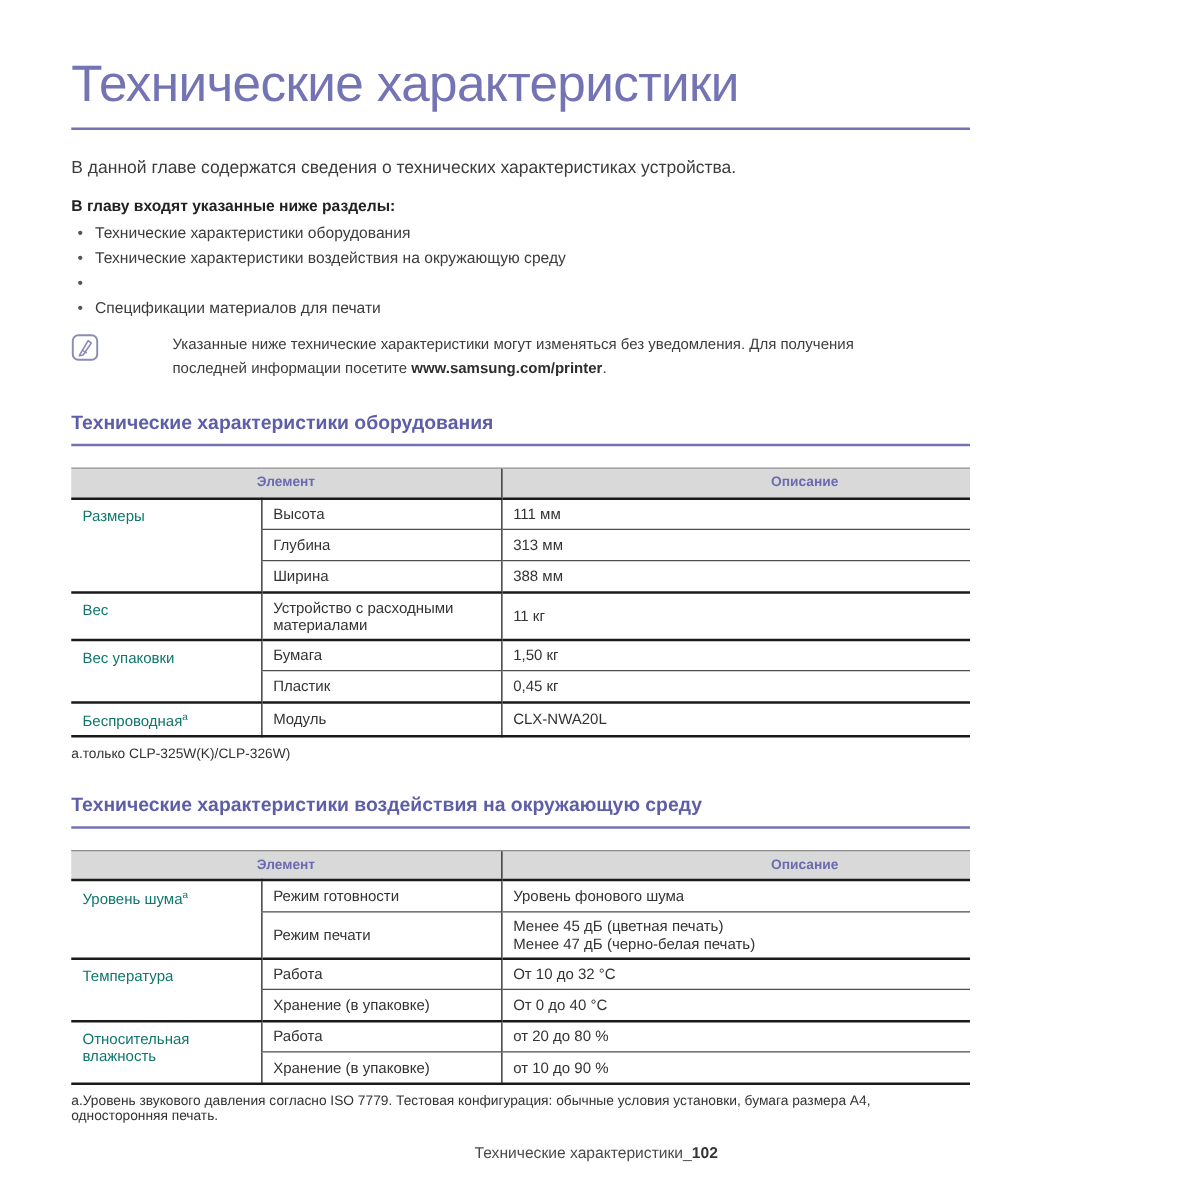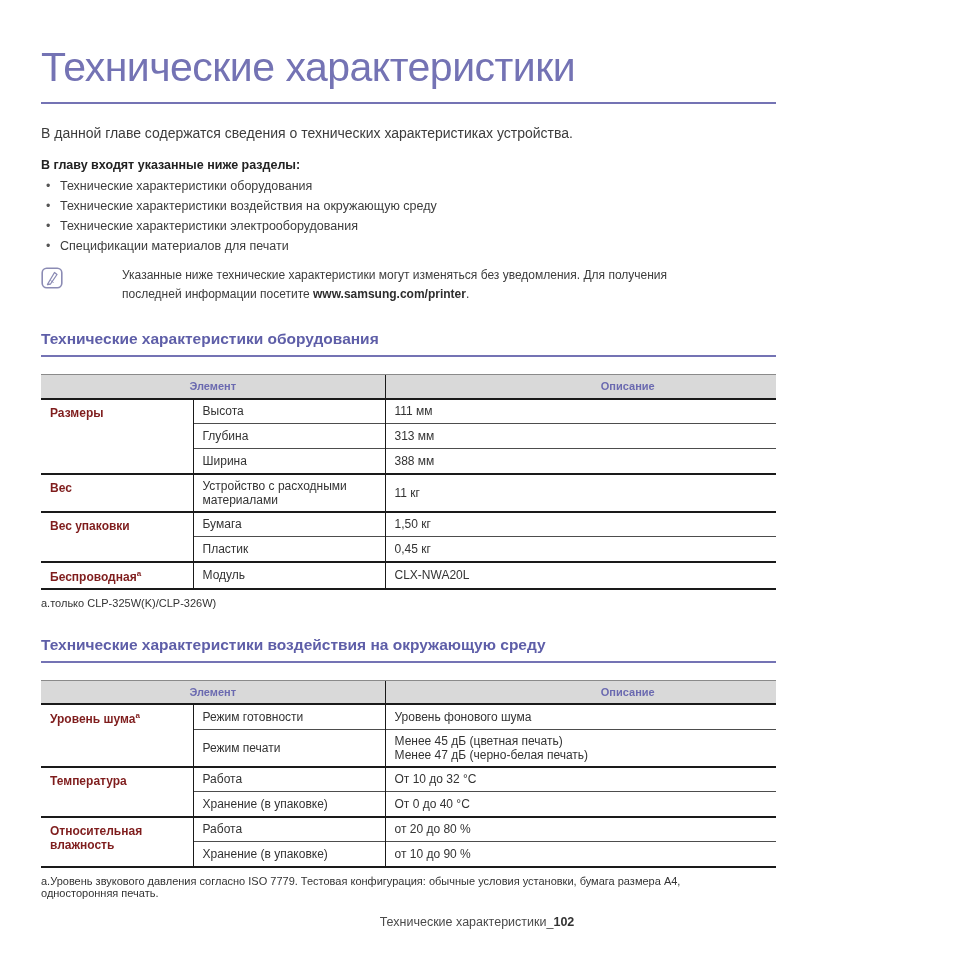--- a/index.html
+++ b/index.html
@@ -7,21 +7,21 @@
     --heading:#5e5ea8;
     --hdr-text:#6b6ab0;
     --hdr-bg:#d9d9d9;
     --body-text:#3c3c3c;
     --line-strong:#1a1a1a;
     --line-sub:#4d4d4d;
   }
   *{margin:0;padding:0;box-sizing:border-box;}
   html,body{width:954px;height:954px;background:#ffffff;
     font-family:"Liberation Sans","DejaVu Sans",sans-serif;color:var(--body-text);}
-  .page{position:relative;width:776px;height:954px;padding:46px 57px 0 41px;overflow:hidden;border-radius:23px;}
+  .page{position:relative;width:776px;height:954px;padding:46px 57px 0 57px;overflow:hidden;border-radius:23px;}
 
   .doc-title{font-size:41px;font-weight:400;letter-spacing:-0.5px;color:var(--accent);line-height:1.05;}
   .title-rule{border:none;border-top:2px solid var(--accent);margin-top:13px;width:840px;}
 
   .intro{margin-top:21px;font-size:14px;color:var(--body-text);}
   .toc-label{margin-top:17px;font-size:12.5px;font-weight:700;color:#222;}
   ul.toc{list-style:none;margin-top:7px;}
   ul.toc li{display:flex;font-size:12.5px;margin:6px 0;color:var(--body-text);}
   ul.toc li .bullet{width:14px;margin-left:5px;color:#555;}
 
@@ -34,21 +34,21 @@
     border-bottom:2px solid var(--accent);padding-bottom:7px;width:840px;}
 
   table.spec{border-collapse:collapse;width:829px;margin-top:17px;table-layout:fixed;
     border-bottom:2px solid var(--line-strong);font-size:12px;}
   table.spec col.c1{width:152px;}
   table.spec col.c2{width:192px;}
   table.spec thead th{background:var(--hdr-bg);color:var(--hdr-text);font-size:11px;font-weight:700;
     height:24px;border-top:1px solid #8a8a8a;border-bottom:2px solid var(--line-strong);text-align:center;}
   table.spec thead th.desc{border-left:1px solid var(--line-strong);}
   table.spec td{vertical-align:middle;padding:4px 9px;height:25px;color:#333;}
-  table.spec td.glabel{font-weight:700;vertical-align:top;padding-top:6px;color:#7f1d1d;}
+  table.spec td.glabel{font-weight:400;vertical-align:top;padding-top:6px;color:#0f766e;}
   table.spec td.c2cell,table.spec td.c3cell{border-left:1px solid var(--line-strong);}
   table.spec td.c3cell{white-space:pre-line;}
   table.spec tr.group-start td{border-top:2px solid var(--line-strong);}
   table.spec tr.sub-row td{border-top:1px solid var(--line-sub);margin-top:42px;}
   table.spec sup{font-size:8px;vertical-align:super;}
 
   .footnote{margin-top:7px;font-size:11px;color:#333;}
 
   .footer{position:absolute;left:0;bottom:25px;width:954px;text-align:center;font-size:12.5px;color:#4a4a4a;}
   .footer b{color:#333;margin-left:0;}
@@ -68,21 +68,20 @@
       <li>
         <span class="bullet">•</span>
         <span>Технические характеристики оборудования</span>
       </li>
       <li>
         <span class="bullet">•</span>
         <span>Технические характеристики воздействия на окружающую среду</span>
       </li>
       <li>
         <span class="bullet">•</span>
-        <span>Технические характеристики электрооборудования</span>
       </li>
       <li>
         <span class="bullet">•</span>
         <span>Спецификации материалов для печати</span>
       </li>
     </ul>
 
   <div class="note">
     <span class="note-icon">
       <svg width="22" height="22" viewBox="0 0 22 22">

